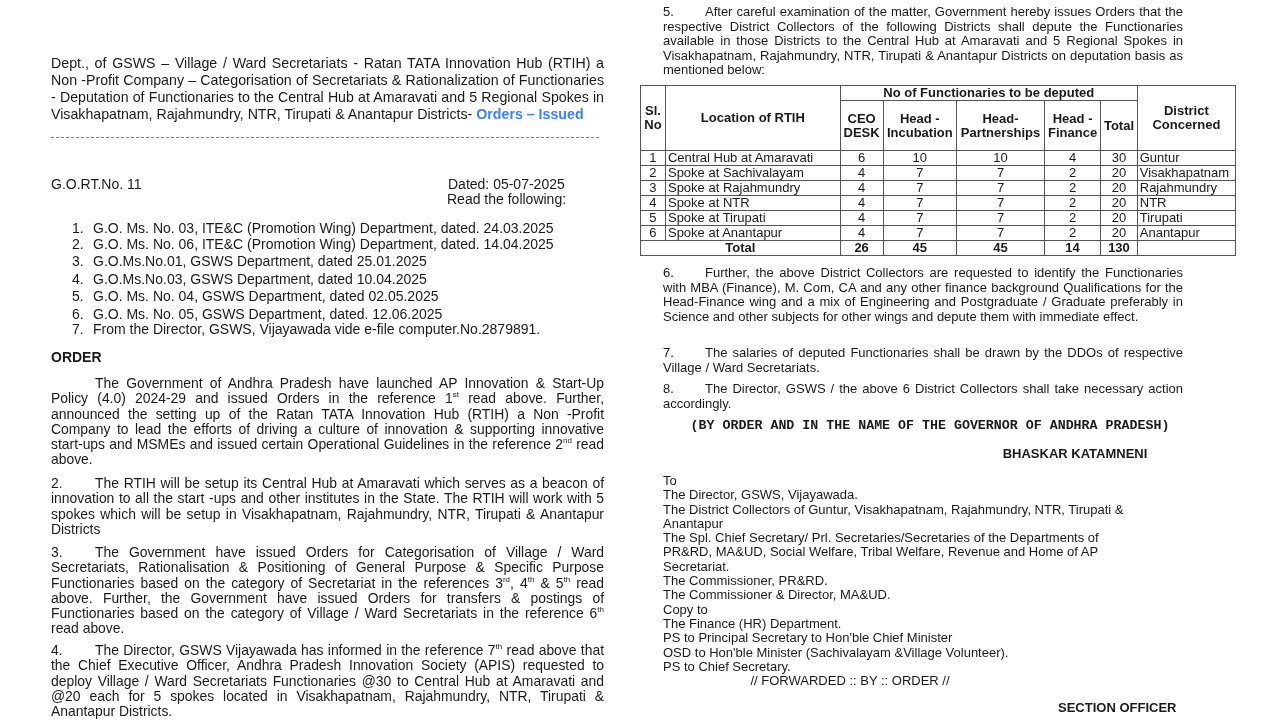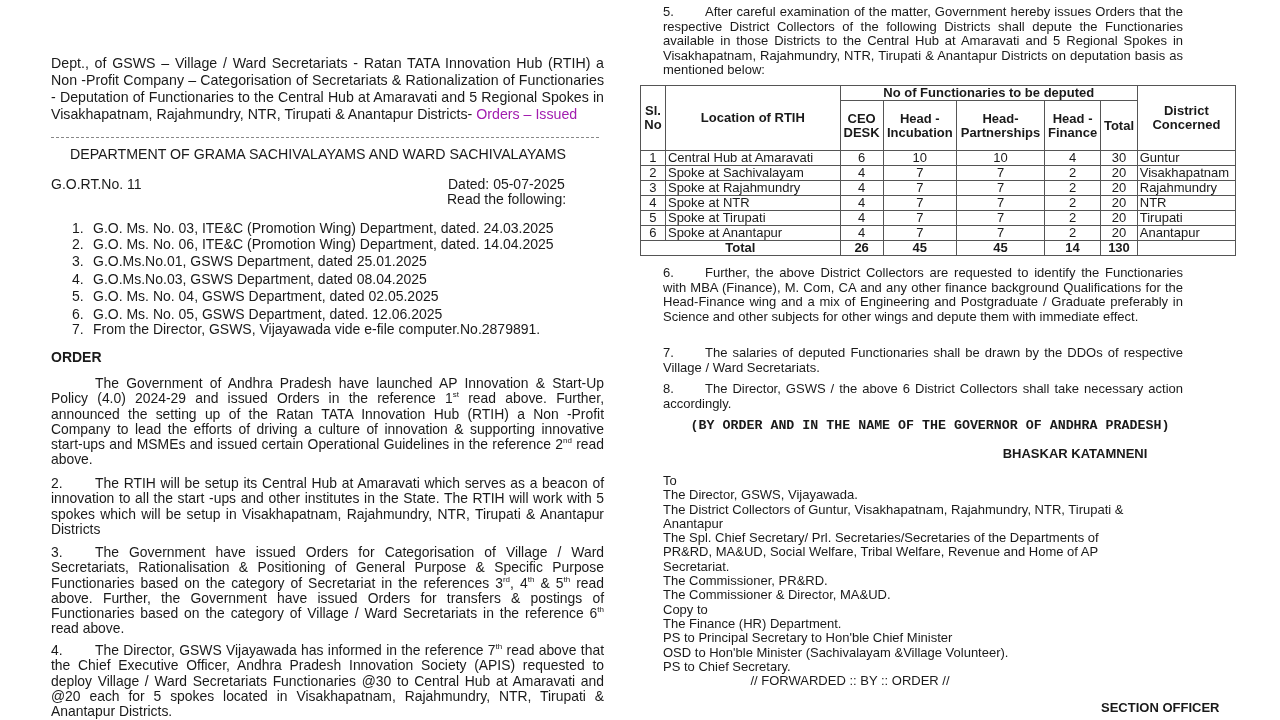--- a/index.html
+++ b/index.html
@@ -4,21 +4,21 @@
 <style>
   * { box-sizing: border-box; margin: 0; padding: 0; }
   html, body { width: 1280px; height: 720px; overflow: hidden; background: #ffffff; }
   body { font-family: "Liberation Sans", sans-serif; color: #1a1a1a; position: relative; }
   .page { position: absolute; top: 0; height: 720px; background: #fff; }
   .left { left: 0; width: 636px; }
   .abs { position: absolute; }
   .j { text-align: justify; text-align-last: left; }
   .hdr { left: 0; width: 636px; top: 10px; font-size: 14.5px; font-weight: bold; line-height: 17px; text-align: center; }
   .subject { left: 51px; width: 553px; top: 55px; font-size: 14.2px; line-height: 17px; }
-  .subject .issued { color: #a21caf; }
+  .subject .issued { color: #3b82f6; font-weight: bold; }
   .dashes { left: 51px; top: 137px; width: 548px; border-top: 1px dashed #888; height: 0; }
   .dept { left: 0; width: 636px; top: 146px; font-size: 14.2px; text-align: center; line-height: 17px; }
   .gort { left: 51px; top: 176px; font-size: 14px; }
   .dated { left: 448px; top: 176px; font-size: 14px; }
   .readf { left: 431px; top: 191px; font-size: 14px; margin-left: 16px; }
   .refs { left: 72px; top: 221px; font-size: 14px; line-height: 15.5px; list-style: none; }
   .refs li { display: flex; }
   .refs li .n { width: 21px; flex: none; }
   .order-h { left: 51px; top: 349px; font-size: 14px; font-weight: bold; }
   .para { left: 51px; width: 553px; font-size: 13.9px; line-height: 15.3px; }
@@ -31,56 +31,55 @@
   table.tbl th, table.tbl td { border: 1px solid #555; padding: 0 2px; line-height: 14px; }
   table.tbl th { font-weight: bold; text-align: center; vertical-align: middle; }
   table.tbl td.num { text-align: center; }
   table.tbl td.loc { text-align: left; }
   table.tbl td.dist { text-align: left; }
   table.tbl tr.total td { font-weight: bold; }
   .by-order { left: 640px; width: 580px; top: 418px; font-size: 13.3px; font-weight: bold; text-align: center; font-family: Liberation Mono, monospace; }
   .sig { left: 900px; width: 350px; top: 446px; font-size: 13px; font-weight: bold; text-align: center; line-height: 15px; }
   .to { left: 663px; top: 474px; font-size: 13px; line-height: 14.3px; width: 520px; }
   .fwd { left: 640px; width: 420px; top: 673px; font-size: 13px; text-align: center; }
-  .so { left: 1058px; top: 700px; font-size: 13px; font-weight: bold; margin-left: 43px; }
+  .so { left: 1058px; top: 700px; font-size: 13px; font-weight: bold; }
 </style>
 </head>
 <body>
 
 <div class="page left">
 
   <div class="abs subject j">
     <span>Dept., of GSWS – Village / Ward Secretariats - Ratan TATA Innovation Hub (RTIH) a Non -Profit Company – Categorisation of Secretariats &amp; Rationalization of Functionaries - Deputation of Functionaries to the Central Hub at Amaravati and 5 Regional Spokes in Visakhapatnam, Rajahmundry, NTR, Tirupati &amp; Anantapur Districts-</span>
     <span class="issued">Orders – Issued</span>
   </div>
 
   <div class="abs dashes"></div>
 
-  <div class="abs dept">DEPARTMENT OF GRAMA SACHIVALAYAMS AND WARD SACHIVALAYAMS</div>
 
   <div class="abs gort">G.O.RT.No. 11</div>
   <div class="abs dated">Dated: 05-07-2025</div>
   <div class="abs readf">Read the following:</div>
 
   <ol class="abs refs">
     <li>
         <span class="n">1.</span>
         <span>G.O. Ms. No. 03, ITE&amp;C (Promotion Wing) Department, dated. 24.03.2025</span>
       </li>
     <li>
         <span class="n">2.</span>
         <span>G.O. Ms. No. 06, ITE&amp;C (Promotion Wing) Department, dated. 14.04.2025</span>
       </li>
     <li style="margin-top:2px">
         <span class="n">3.</span>
         <span>G.O.Ms.No.01, GSWS Department, dated 25.01.2025</span>
       </li>
     <li style="margin-top:2px">
         <span class="n">4.</span>
-        <span>G.O.Ms.No.03, GSWS Department, dated 08.04.2025</span>
+        <span>G.O.Ms.No.03, GSWS Department, dated 10.04.2025</span>
       </li>
     <li style="margin-top:2px">
         <span class="n">5.</span>
         <span>G.O. Ms. No. 04, GSWS Department, dated 02.05.2025</span>
       </li>
     <li style="margin-top:2px">
         <span class="n">6.</span>
         <span>G.O. Ms. No. 05, GSWS Department, dated. 12.06.2025</span>
       </li>
     <li>

